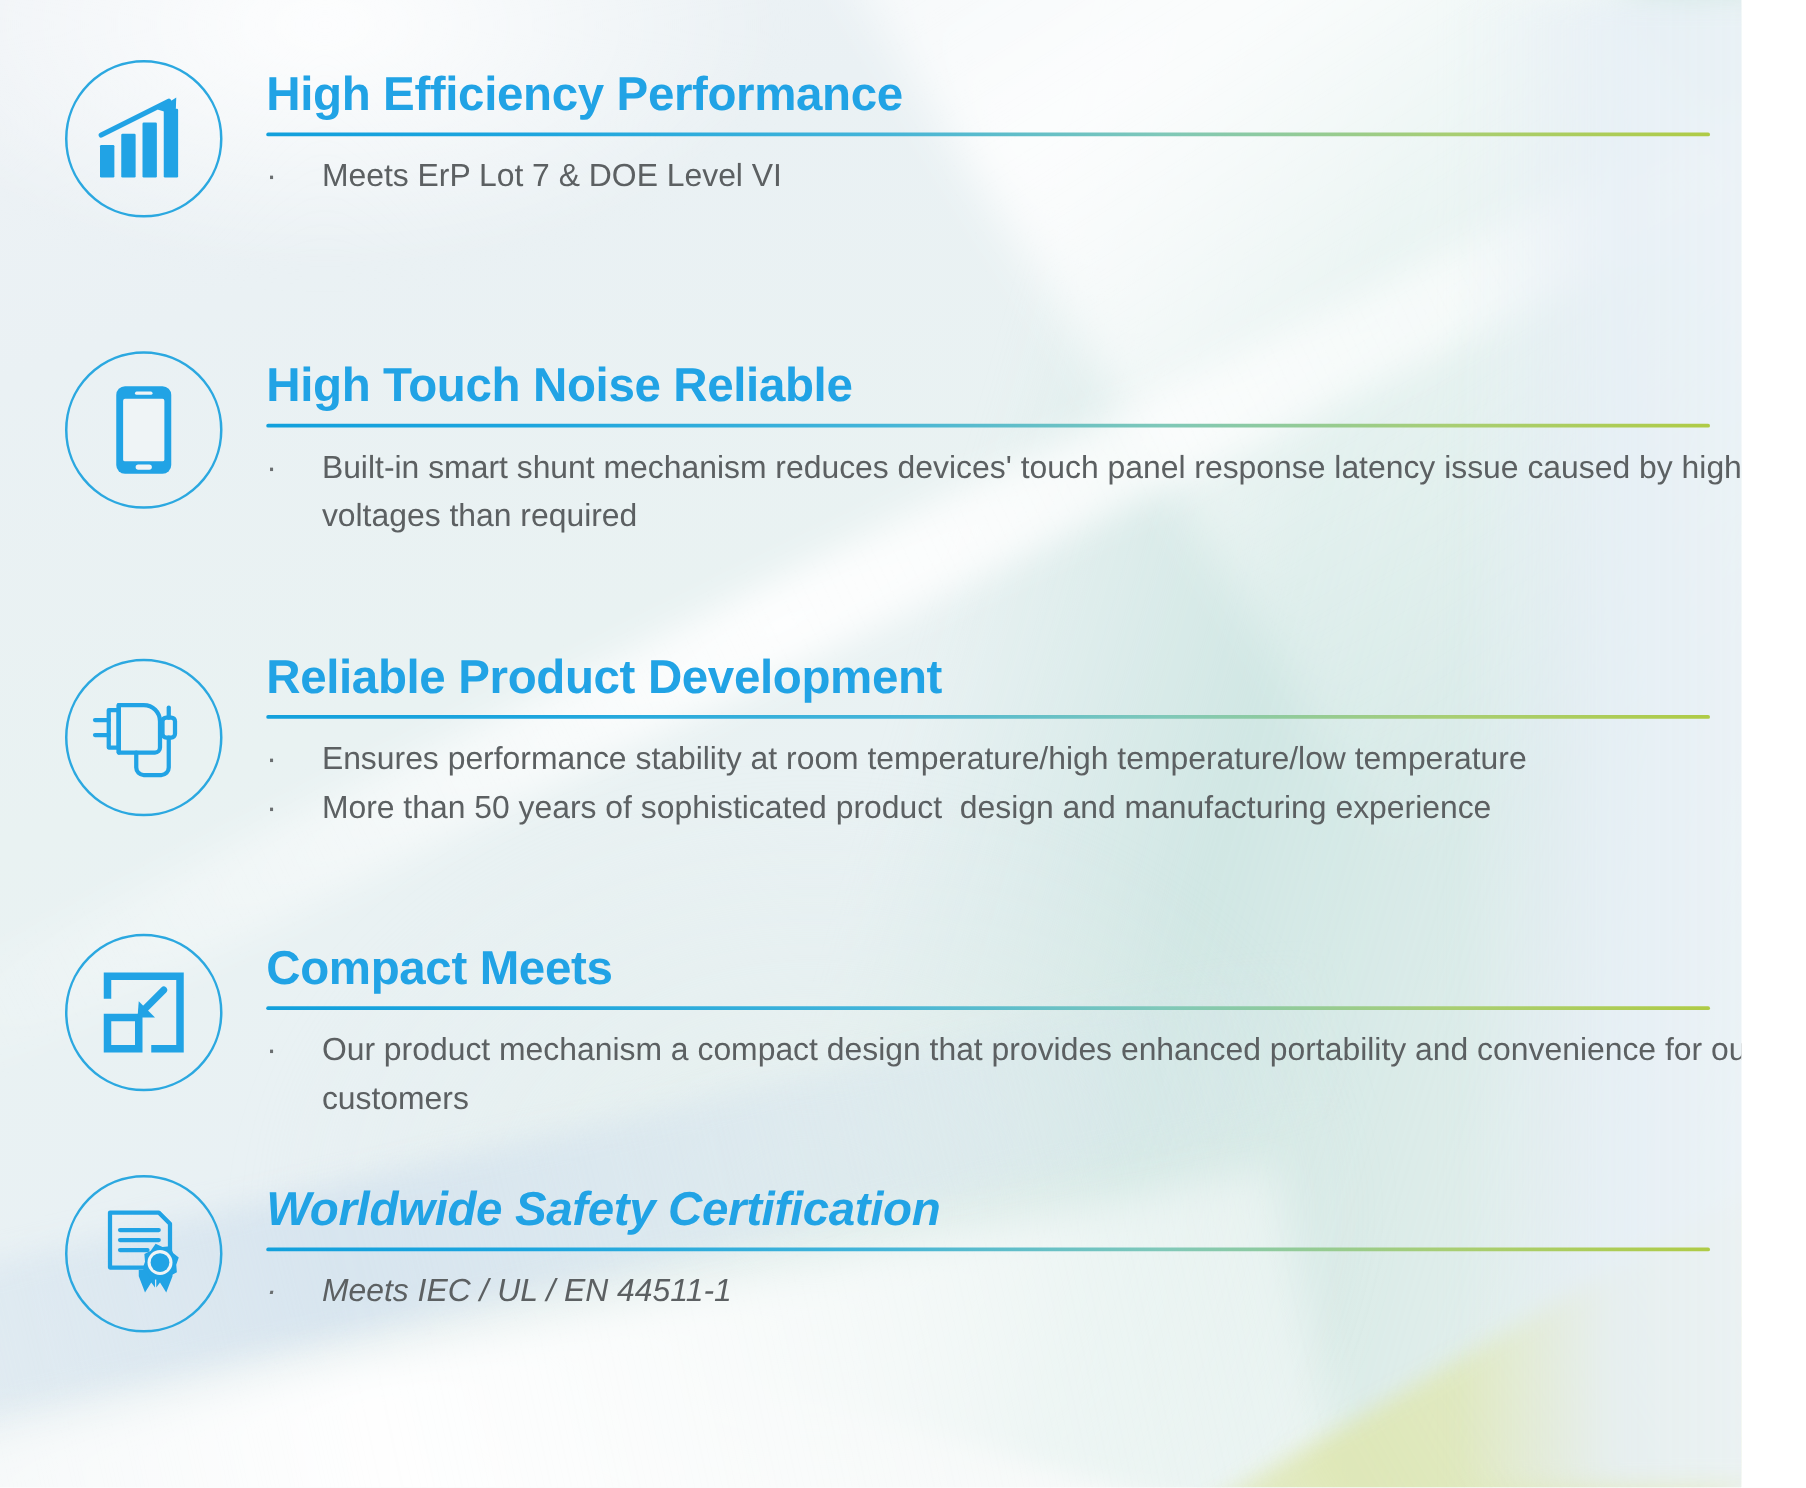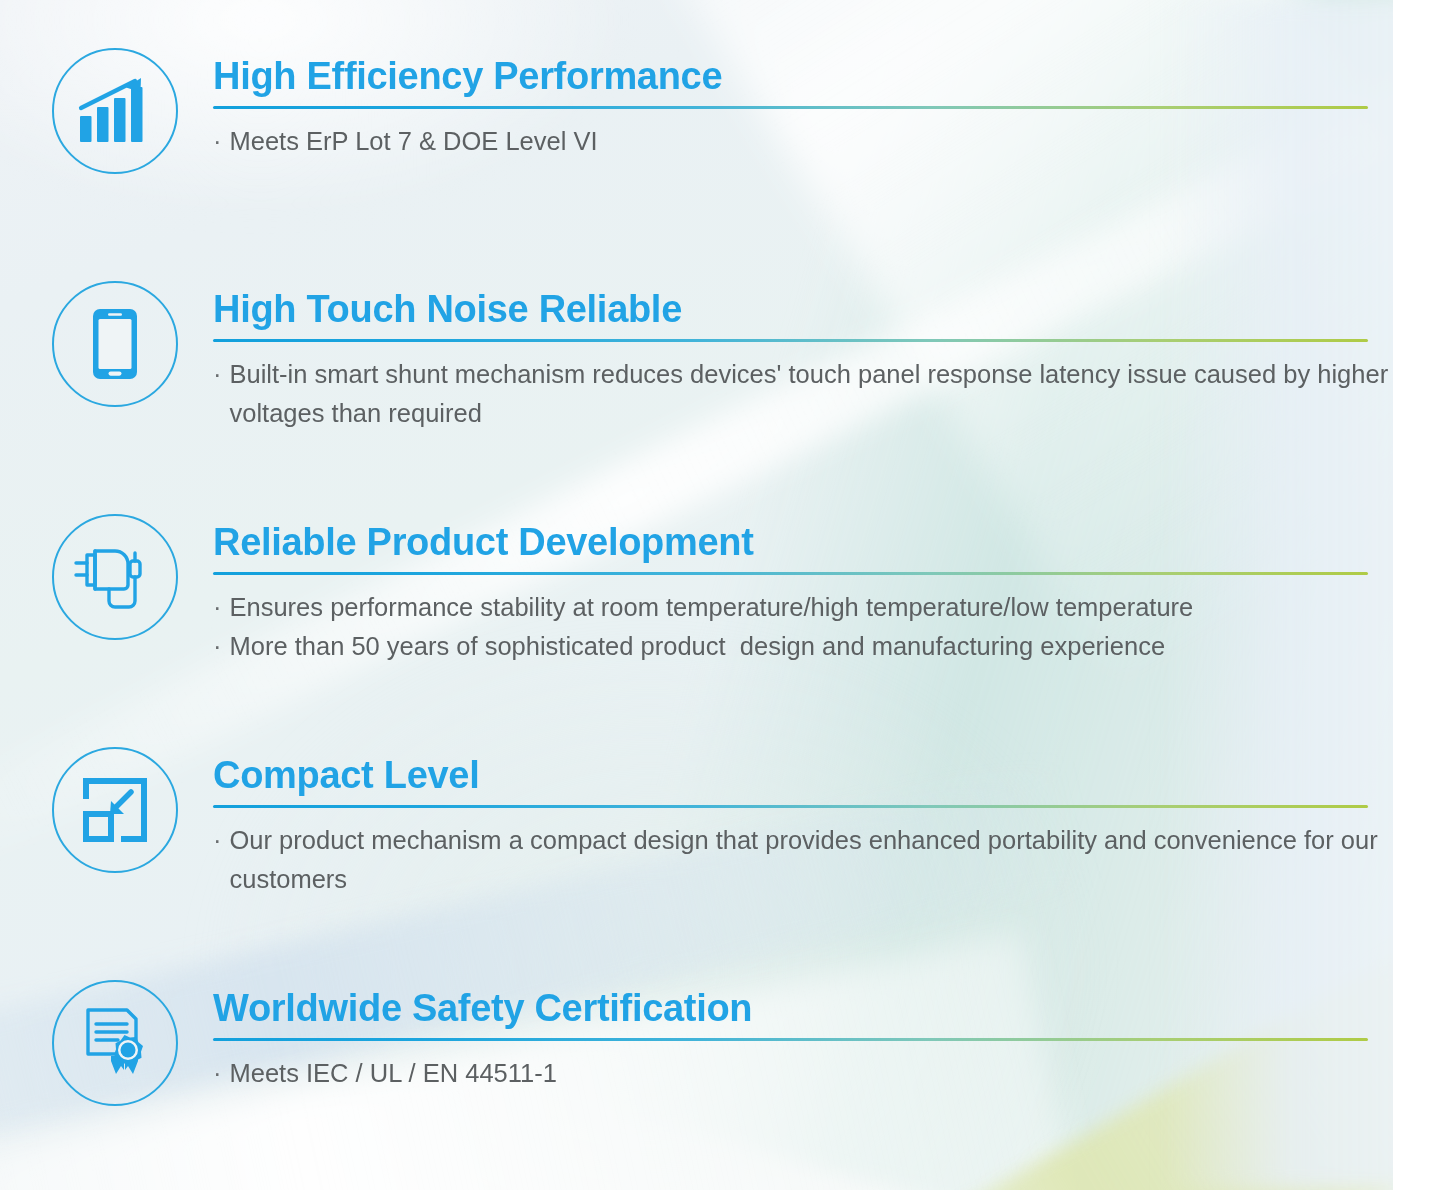--- a/index.html
+++ b/index.html
@@ -152,28 +152,29 @@
     align-items: flex-start;
   }
   .bullet-dot {
     flex: 0 0 auto;
     margin-right: 8px;
     color: #6A6E70;
   }
   .bullet-text {
     flex: 1 1 auto;
     white-space: pre-wrap;
+    margin-left: 28px;
   }
 
   
   #feat-0 { top: 48px; }
   #feat-1 { top: 281px; }
-  #feat-2 { top: 514px; }
+  #feat-2 { top: 514px; align-items: center; }
   #feat-3 { top: 747px; }
-  #feat-4 { top: 980px; }
+  #feat-4 { top: 940px; font-style: italic; }
 </style>
 </head>
 <body>
 
 <div id="page">
 
   <div class="bg-layer">
     <div class="streak streak-g"></div>
     <div class="streak streak-b"></div>
     <div class="streak streak-a"></div>
@@ -278,21 +279,21 @@
             <path d="M5 23 V5 H63 V63 H40"></path>
             <rect x="5" y="38" width="25" height="25"></rect>
           </g>
           <g stroke="#21A3E5" stroke-width="5.5" stroke-linecap="round" fill="none">
             <line x1="50" y1="16" x2="33" y2="33"></line>
           </g>
           <polygon points="29,38 43,38 30,25" fill="#21A3E5"></polygon>
         </svg>
       </div>
       <div class="feature-body">
-        <div class="feature-title">Compact Level</div>
+        <div class="feature-title">Compact Meets</div>
         <div class="rule"></div>
         <div class="bullets">
           <div class="bullet">
             <span class="bullet-dot">·</span>
             <span class="bullet-text">Our product mechanism a compact design that provides enhanced portability and convenience for our customers</span>
           </div>
         </div>
       </div>
     </div>
 

